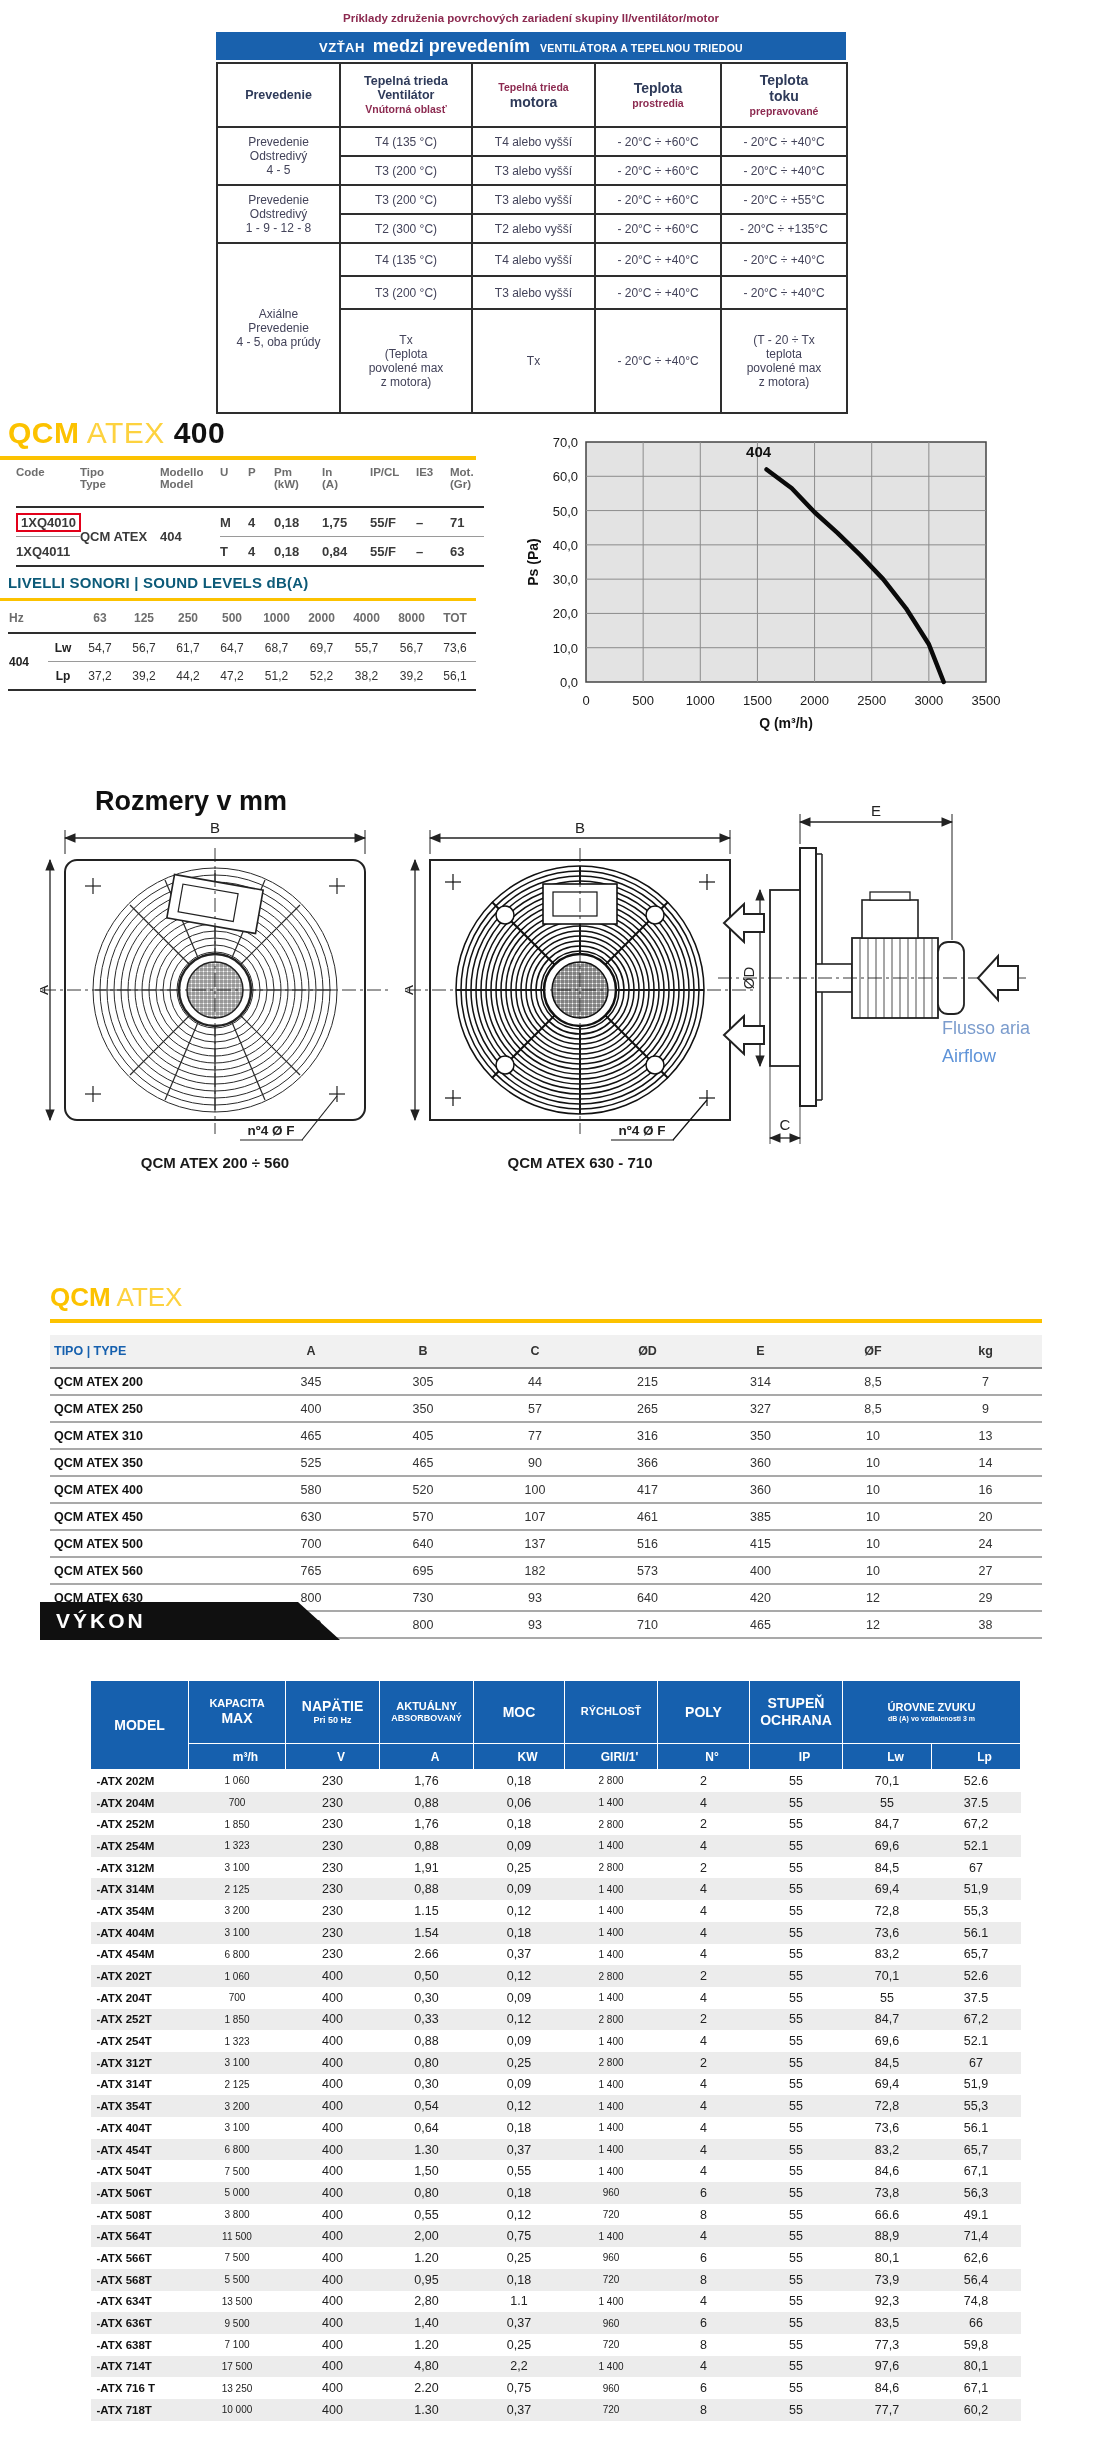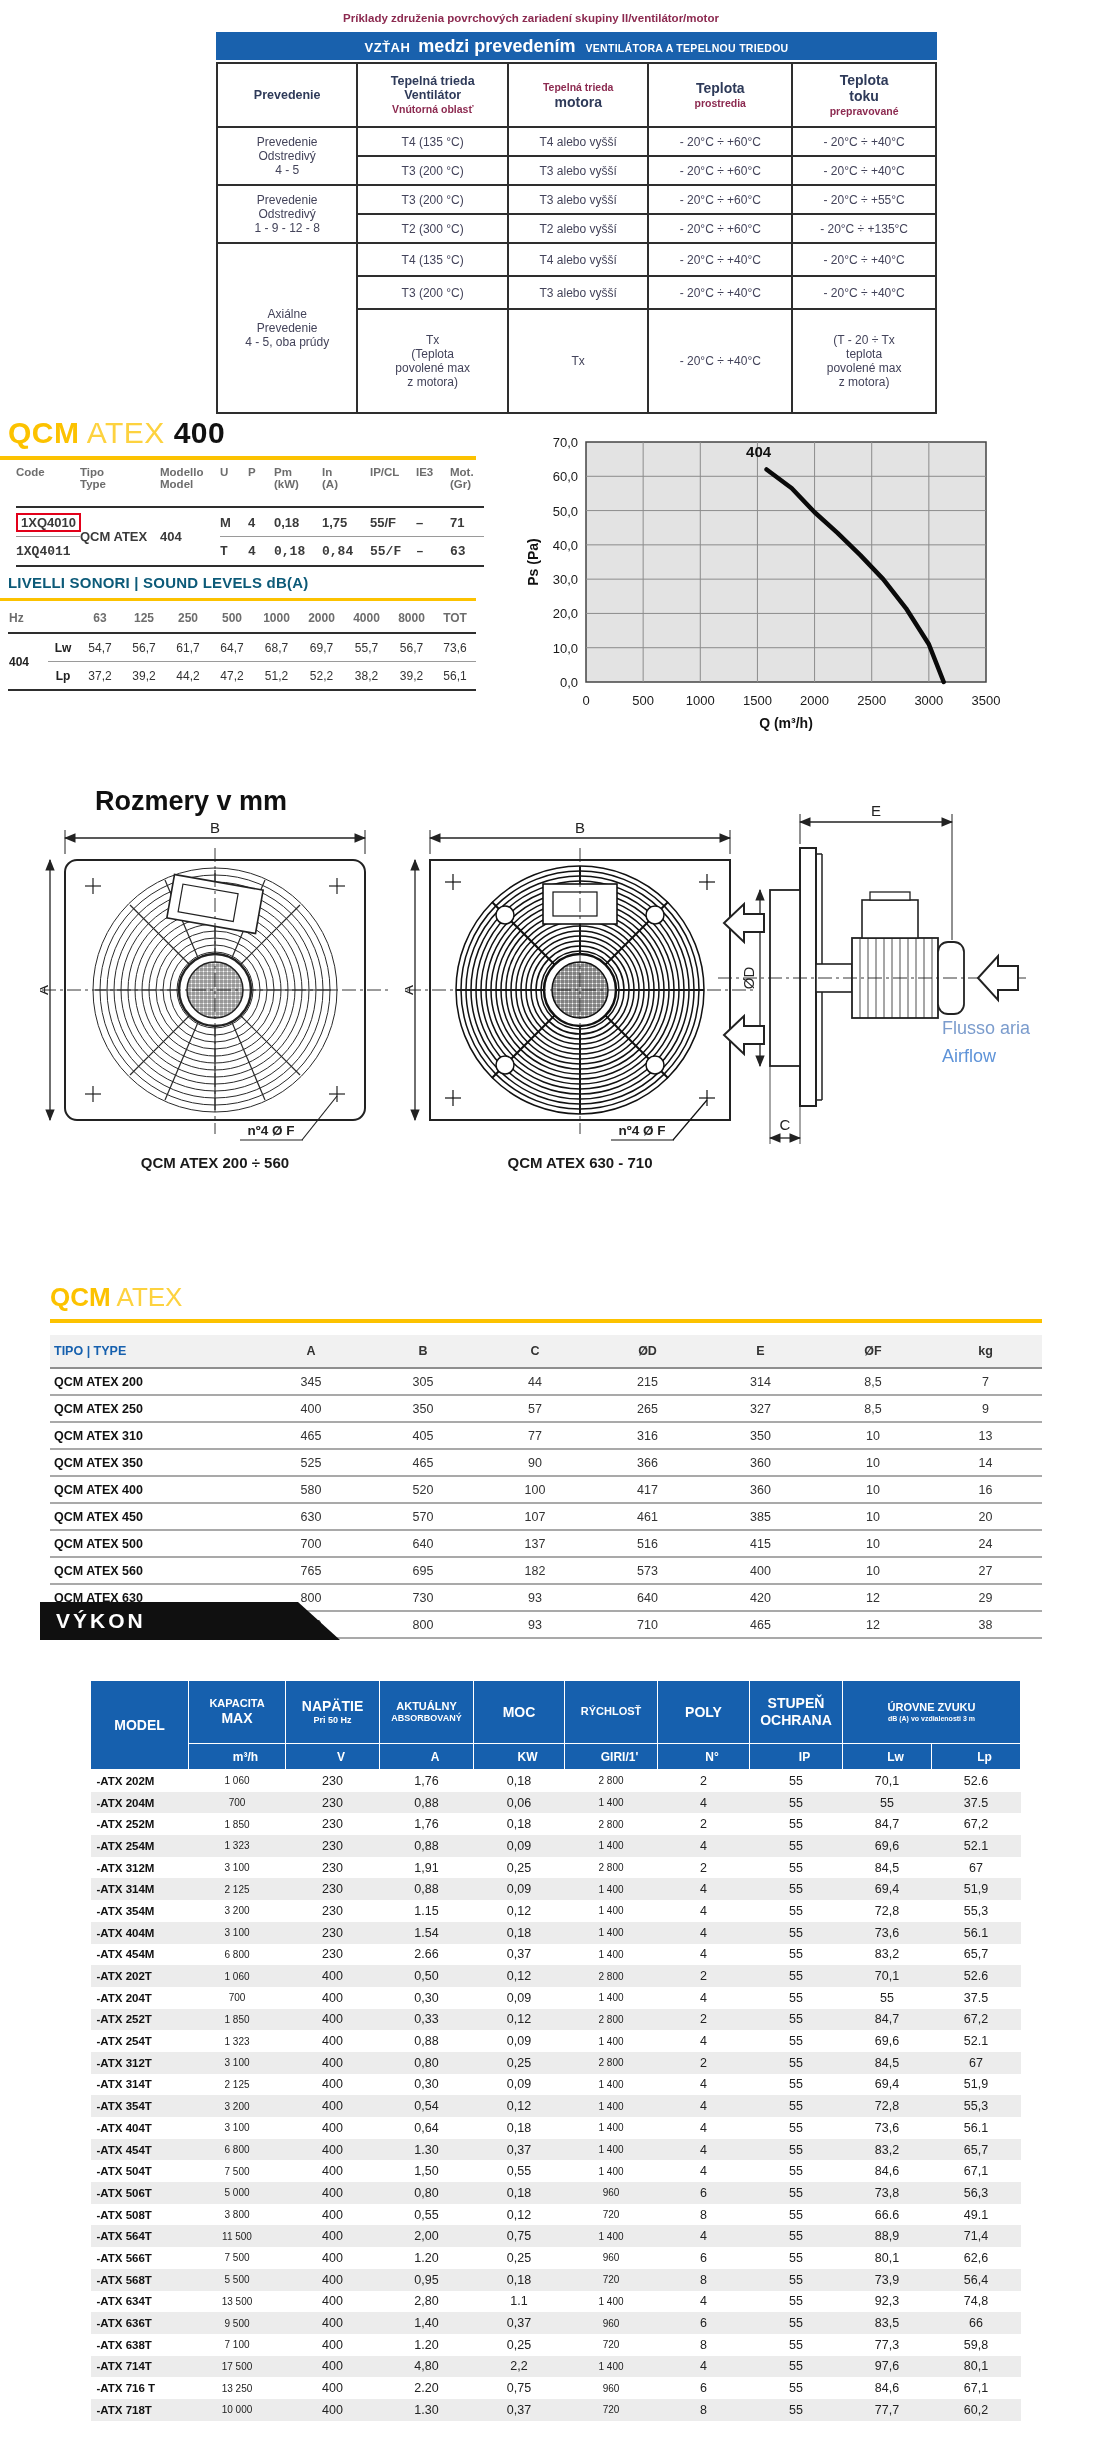--- a/index.html
+++ b/index.html
@@ -4,21 +4,21 @@
 <style>
   html,body{margin:0;padding:0;}
   body{width:1113px;height:2441px;position:relative;background:#fff;
        font-family:"Liberation Sans",sans-serif;overflow:hidden;color:#222;}
   .pre{white-space:pre-line;}
   .abs{position:absolute;}
 
   
   .top-caption{left:216px;top:12px;width:630px;text-align:center;font-size:11.5px;
                font-weight:bold;color:#8c2a50;}
-  .rel-wrap{left:216px;top:32px;width:721px;}
+  .rel-wrap{left:216px;top:32px;width:630px;}
   .rel-banner{background:#1961ad;color:#fff;text-align:center;height:28px;line-height:28px;}
   .rel-banner .b1{font-size:13px;font-weight:bold;margin-right:8px;letter-spacing:.5px;}
   .rel-banner .b2{font-size:18px;font-weight:bold;margin-right:10px;}
   .rel-banner .b3{font-size:10.5px;font-weight:bold;letter-spacing:.3px;}
   table.rel{border-collapse:collapse;width:100%;table-layout:fixed;margin-top:2px;}
   table.rel td,table.rel th{border:2px solid #2e2e2e;text-align:center;vertical-align:middle;
       font-size:12px;color:#43435a;padding:1px 2px;font-weight:normal;}
   table.rel .colhead{height:64px;}
   .hnavy{color:#2e3a59;font-weight:bold;font-size:12.5px;}
   .hnavy-big{color:#2e3a59;font-weight:bold;font-size:14px;}
@@ -32,21 +32,21 @@
   .brand-head .yl{color:#fdd23f;font-weight:normal;}
   .brand-head .blk{color:#111;font-weight:bold;}
   .yellow-rule{background:#fcc200;height:4px;}
   .rule1{left:0;top:456px;width:476px;}
   table.prod{left:16px;top:464px;width:468px;border-collapse:collapse;table-layout:fixed;position:absolute;}
   table.prod th{font-size:11.5px;color:#6d6d6d;font-weight:bold;text-align:left;
       vertical-align:top;padding:2px 0;height:38px;border-bottom:2px solid #2e2e2e;}
   table.prod td{font-size:13px;font-weight:bold;color:#3a3a3a;text-align:left;
       height:26px;padding:1px 0;}
   table.prod tr.r1 td{border-bottom:1.5px solid #9a9a9a;}
-  table.prod tr.r2 td{border-bottom:2px solid #2e2e2e;font-family:Liberation Mono, monospace;}
+  table.prod tr.r2 td{border-bottom:2px solid #2e2e2e;}
   .red-box{display:inline-block;border:2px solid #e2001a;padding:0 3px;}
   
   .snd-title{left:8px;top:574px;font-size:15px;font-weight:bold;color:#0c5a78;letter-spacing:.2px;}
   .rule2{left:0;top:598px;width:476px;height:3px;}
   table.snd{left:8px;top:604px;width:468px;border-collapse:collapse;table-layout:fixed;position:absolute;}
   table.snd th{font-size:12px;color:#6d6d6d;font-weight:bold;height:26px;text-align:center;
       border-bottom:2px solid #2e2e2e;margin-top:16px;}
   table.snd th.hz{text-align:left;}
   table.snd td{font-size:12px;color:#333;text-align:center;height:25px;}
   table.snd td.model{font-weight:bold;color:#222;text-align:left;}

